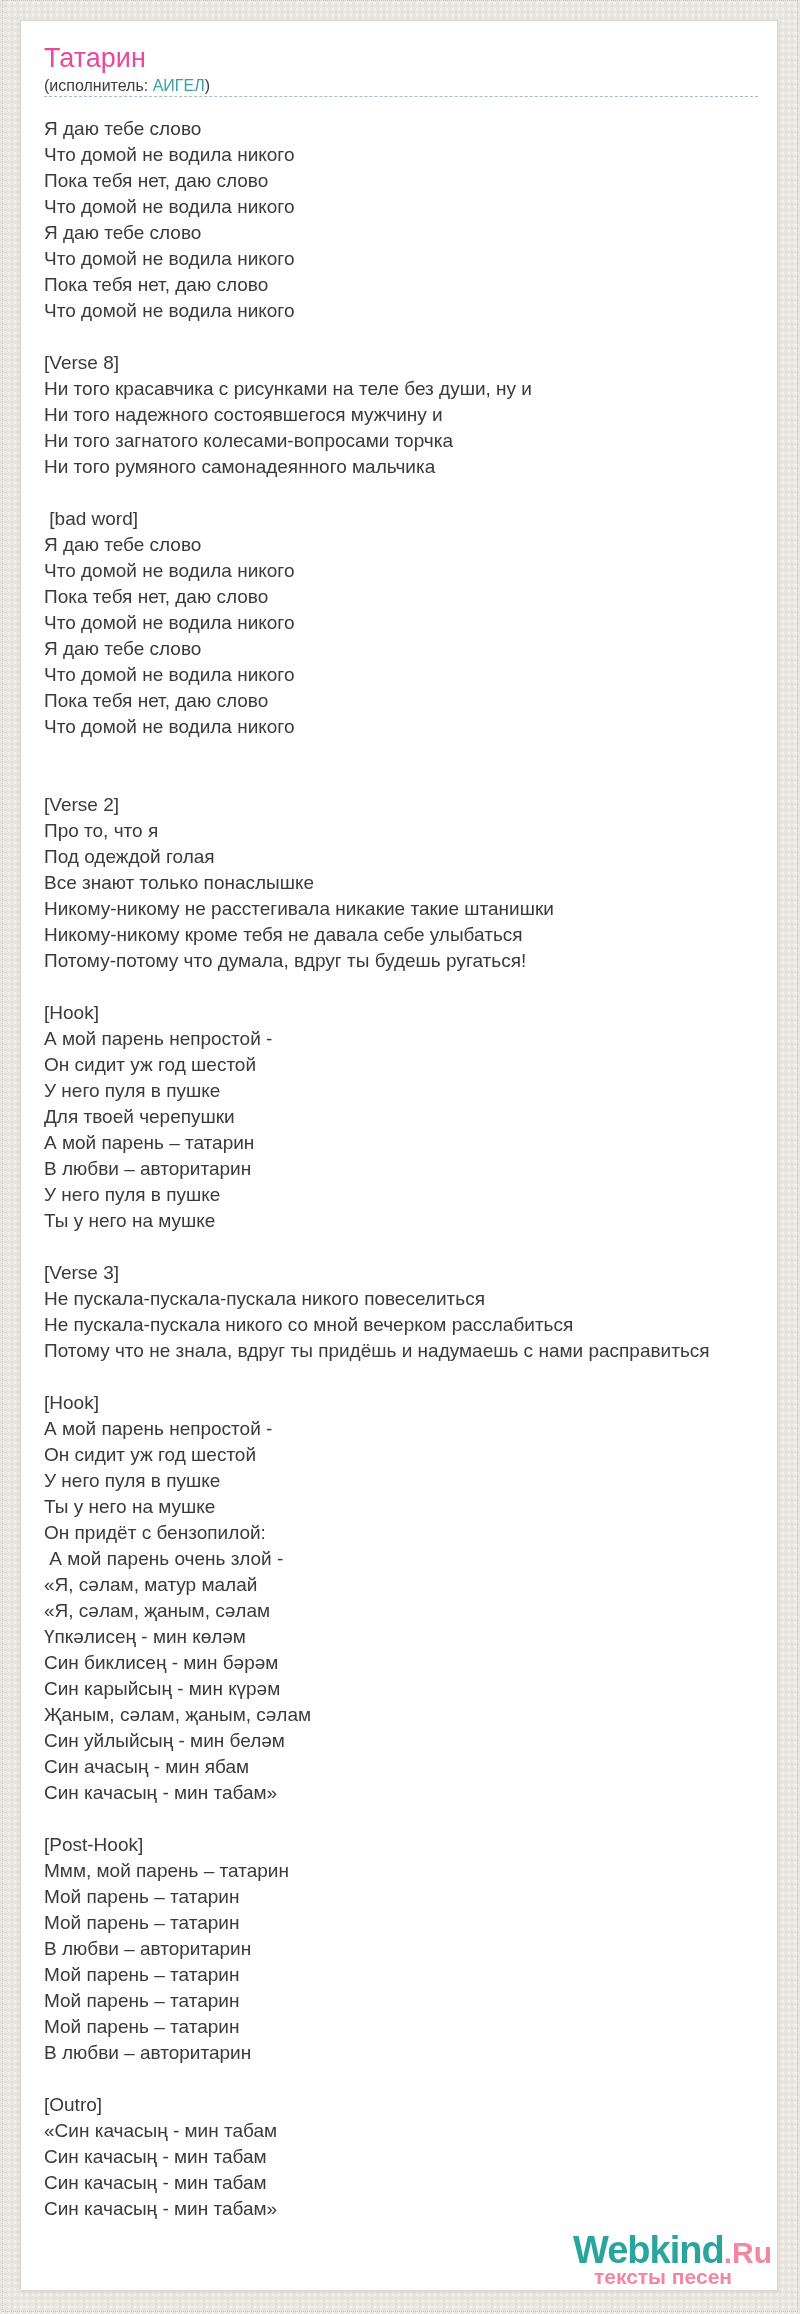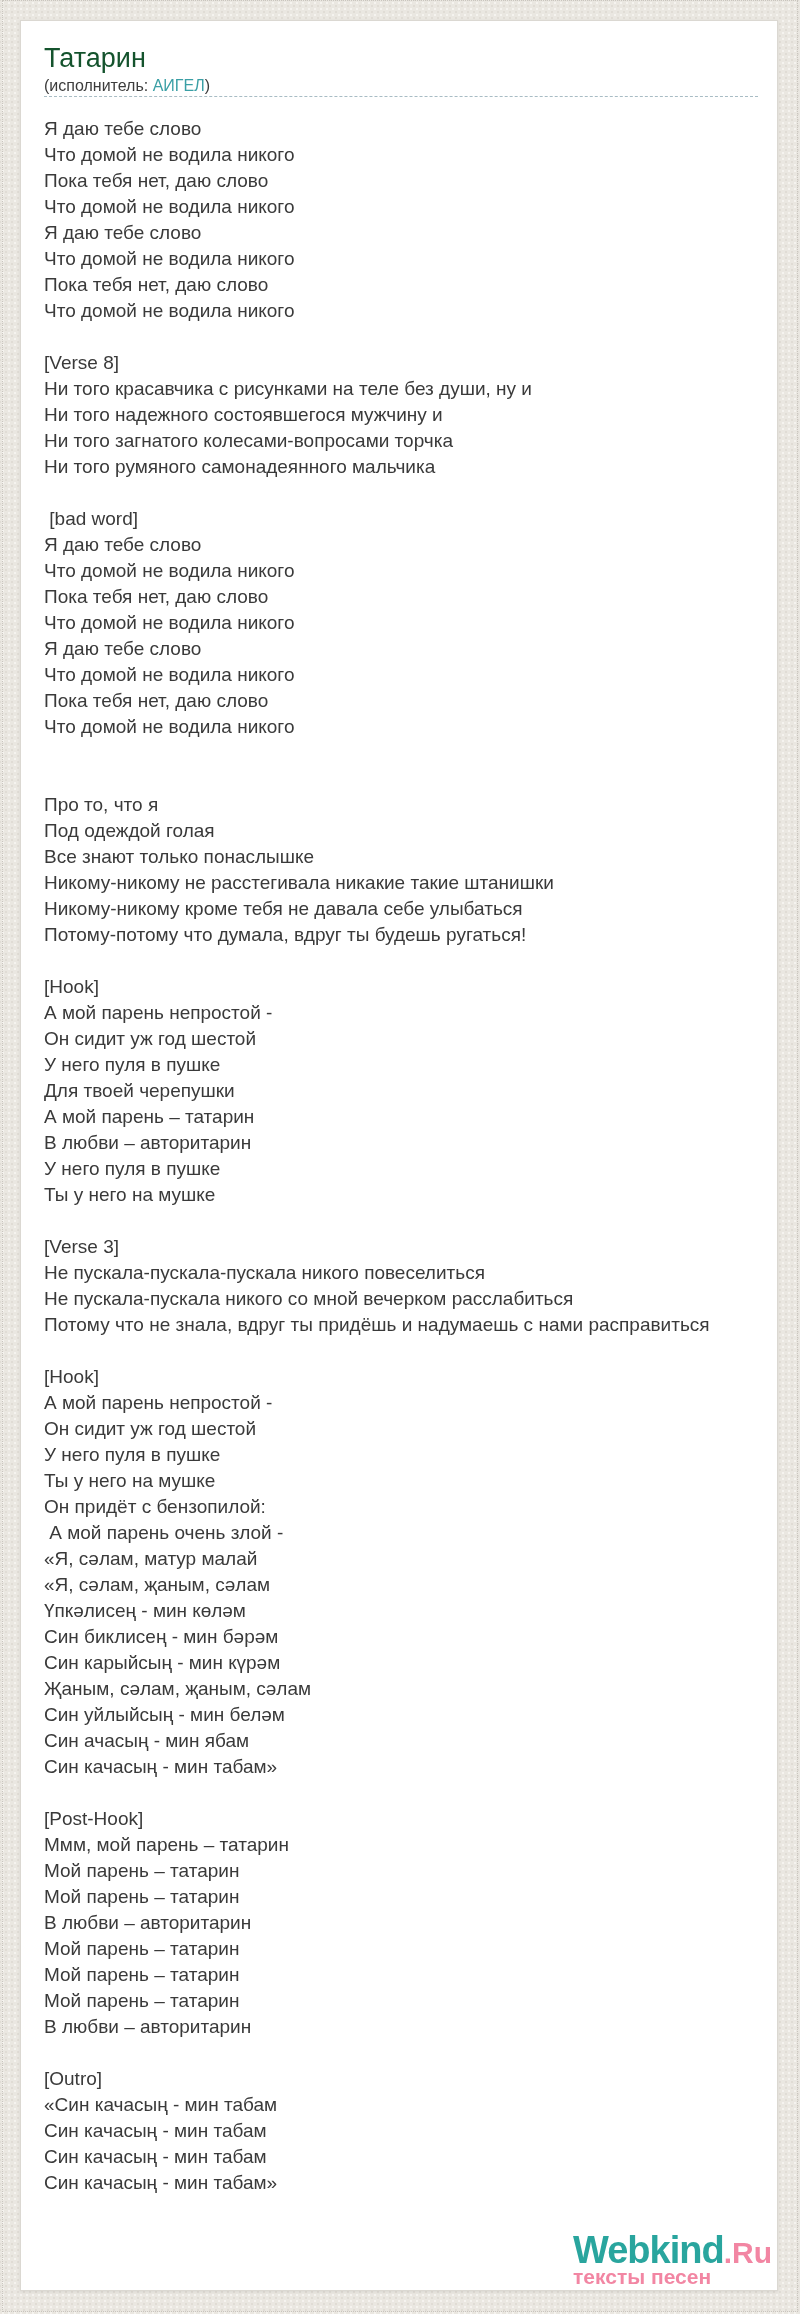--- a/index.html
+++ b/index.html
@@ -37,21 +37,21 @@
     box-sizing: border-box;
   }
   .song-title {
     position: absolute;
     left: 23px;
     top: 22px;
     margin: 0;
     font-size: 27px;
     line-height: 30px;
     font-weight: 400;
-    color: #14532d;
+    color: #ec4899;
     white-space: nowrap;
   }
   .subtitle {
     position: absolute;
     left: 23px;
     top: 56px;
     font-size: 16px;
     line-height: 18px;
     color: #3c3c3c;
     white-space: nowrap;
@@ -80,21 +80,21 @@
   }
   .lyric-line {
     min-height: 26px;
     line-height: 26px;
     white-space: pre-wrap;
   }
   .logo {
     position: absolute;
     right: 5px;
     bottom: 3px;
-    text-align: left;
+    text-align: right;
     line-height: 1;
     cursor: pointer;
   }
   .logo-main {
     font-size: 38px;
     font-weight: 700;
     color: #29a59e;
     letter-spacing: -1px;
   }
   .logo-suffix {
@@ -143,20 +143,21 @@
       <div class="lyric-line">Я даю тебе слово</div>
       <div class="lyric-line">Что домой не водила никого</div>
       <div class="lyric-line">Пока тебя нет, даю слово</div>
       <div class="lyric-line">Что домой не водила никого</div>
       <div class="lyric-line">Я даю тебе слово</div>
       <div class="lyric-line">Что домой не водила никого</div>
       <div class="lyric-line">Пока тебя нет, даю слово</div>
       <div class="lyric-line">Что домой не водила никого</div>
       <div class="lyric-line"></div>
       <div class="lyric-line"></div>
+      <div class="lyric-line">[Verse 2]</div>
       <div class="lyric-line">Про то, что я</div>
       <div class="lyric-line">Под одеждой голая</div>
       <div class="lyric-line">Все знают только понаслышке</div>
       <div class="lyric-line">Никому-никому не расстегивала никакие такие штанишки</div>
       <div class="lyric-line">Никому-никому кроме тебя не давала себе улыбаться</div>
       <div class="lyric-line">Потому-потому что думала, вдруг ты будешь ругаться!</div>
       <div class="lyric-line"></div>
       <div class="lyric-line">[Hook]</div>
       <div class="lyric-line">А мой парень непростой -</div>
       <div class="lyric-line">Он сидит уж год шестой</div>

